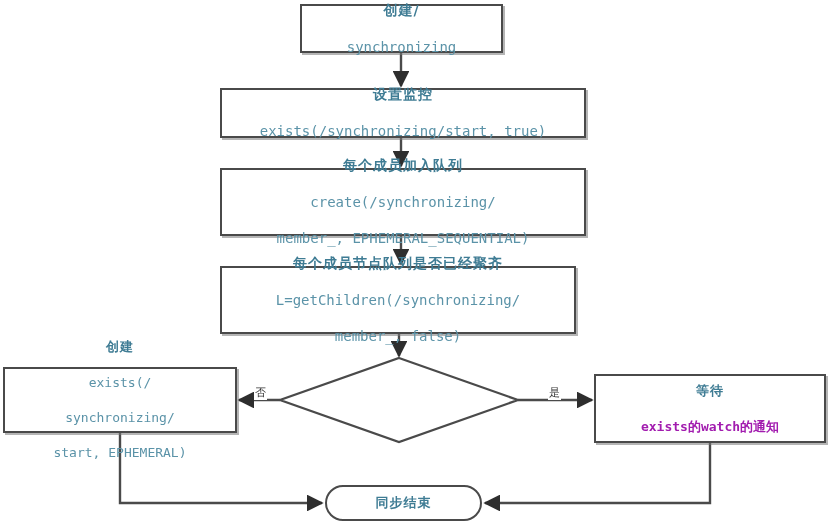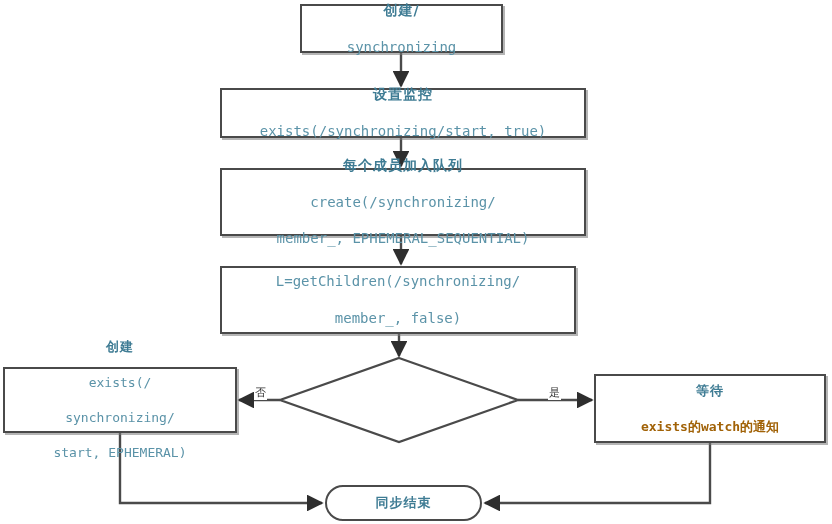--- a/index.html
+++ b/index.html
@@ -49,21 +49,21 @@
     font-weight: bold;
     letter-spacing: 1px;
     color: #3f7c94;
   }
   .mono {
     font-family: "DejaVu Sans Mono", "Liberation Mono", monospace;
     color: #5b93a8;
   }
   .mixed {
     font-family: "DejaVu Sans Mono", "Liberation Mono", monospace;
-    color: #a16207;
+    color: #a21caf;
     font-weight: bold;
   }
 
   
   #node-start   { left: 300px; top: 4px;   width: 203px; height: 49px; font-size: 14px; }
   #node-watch   { left: 220px; top: 88px;  width: 366px; height: 50px; font-size: 14px; }
   #node-join    { left: 220px; top: 168px; width: 366px; height: 68px; font-size: 14px; }
   #node-check   { left: 220px; top: 266px; width: 356px; height: 68px; font-size: 14px; }
   #node-create  { left: 3px;   top: 367px; width: 234px; height: 66px; font-size: 13px; }
   #node-wait    { left: 594px; top: 374px; width: 232px; height: 69px; font-size: 13px; }
@@ -140,20 +140,21 @@
     <span class="line mono">exists(/synchronizing/start, true)</span>
   </div>
 
   <div class="node box" id="node-join">
     <span class="line cn">每个成员加入队列</span>
     <span class="line mono">create(/synchronizing/</span>
     <span class="line mono">member_, EPHEMERAL_SEQUENTIAL)</span>
   </div>
 
   <div class="node box" id="node-check">
+    <span class="line cn">每个成员节点队列是否已经聚齐</span>
     <span class="line mono">L=getChildren(/synchronizing/</span>
     <span class="line mono">member_, false)</span>
   </div>
 
 
   <div class="node box" id="node-create">
     <span class="line cn">创建</span>
     <span class="line mono">exists(/</span>
     <span class="line mono">synchronizing/</span>
     <span class="line mono">start, EPHEMERAL)</span>

